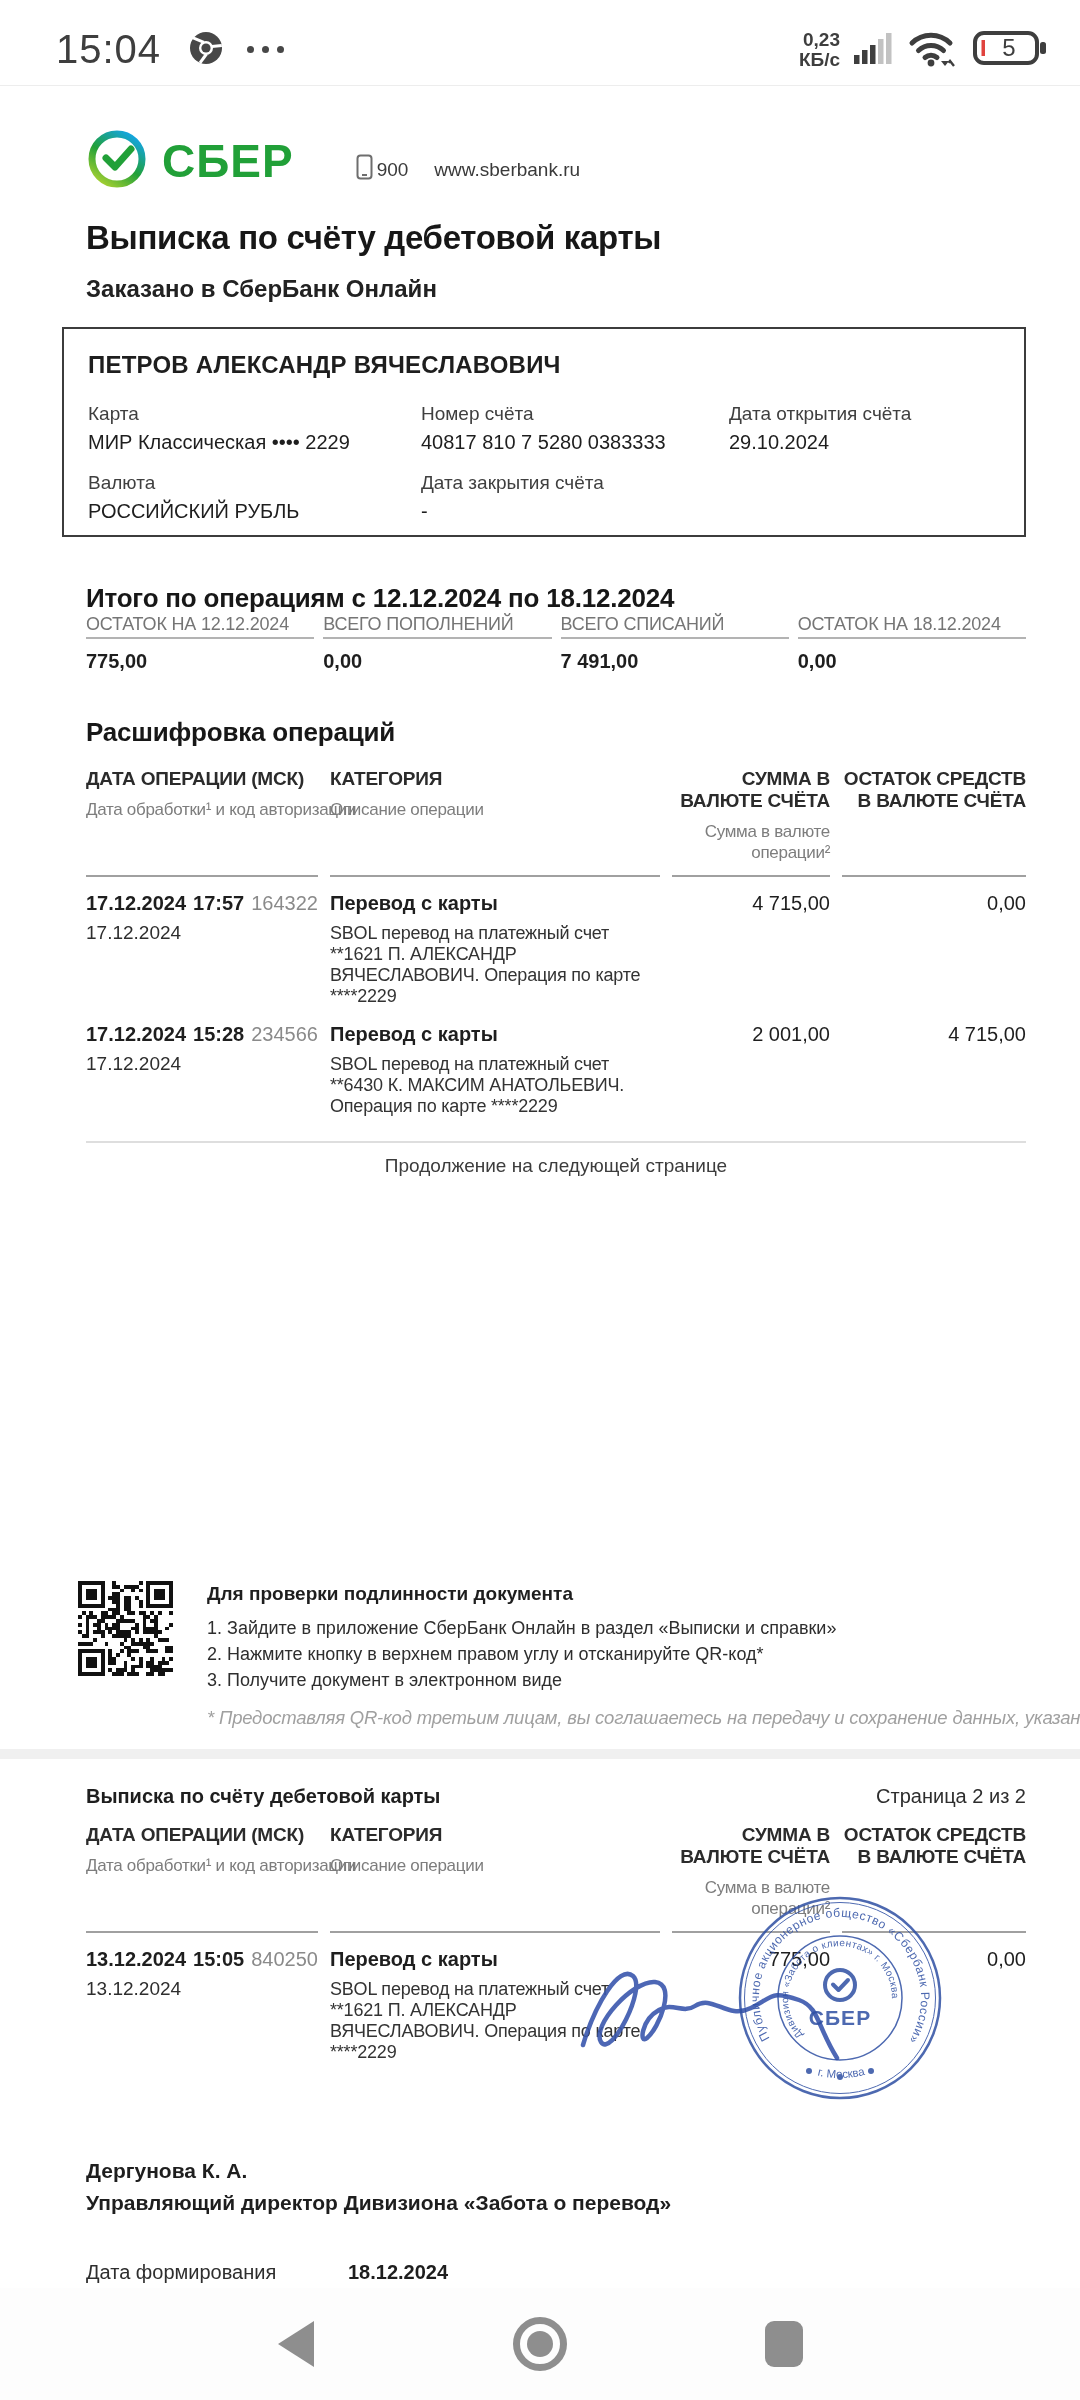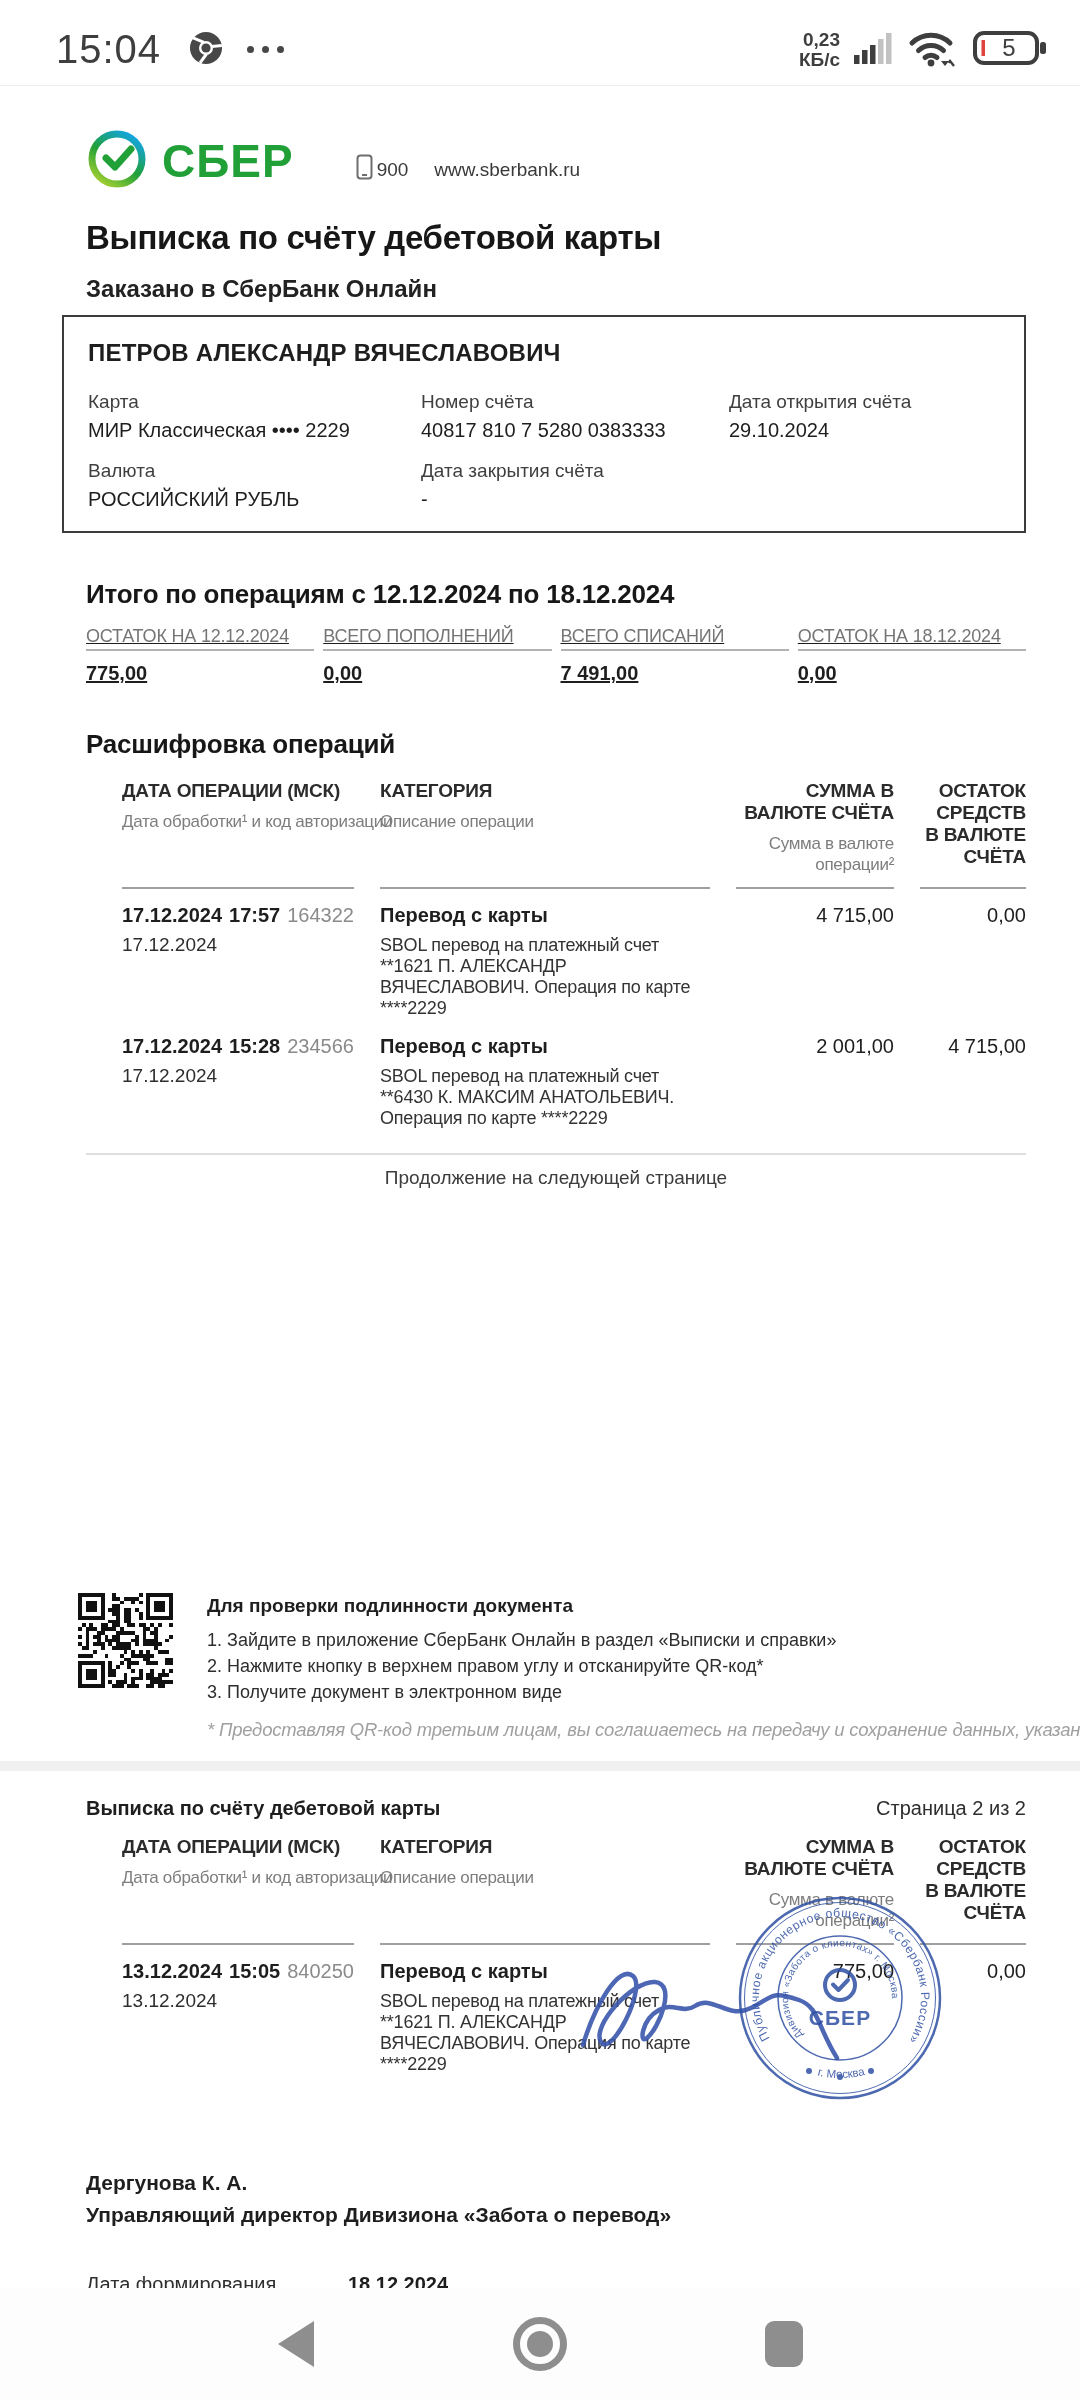--- a/index.html
+++ b/index.html
@@ -23,36 +23,36 @@
   .brand-row{display:flex;align-items:flex-start;margin-top:42px;margin-left:24px;}
   .brand-logo{display:flex;align-items:center;gap:14px;}
   .brand-word{font-size:46px;font-weight:800;color:#21A038;letter-spacing:1px;line-height:60px;}
   .contacts{margin-left:62px;padding-top:6px;font-size:19px;color:#3a3a3a;}
   .contact-line{display:flex;align-items:center;gap:4px;margin-bottom:14px;margin-top:20px;}
   .contact-line .web{margin-left:22px;}
 
   .doc-title{margin:20px 0 0 24px;font-size:33px;font-weight:700;color:#171717;letter-spacing:-0.3px;}
   .doc-subtitle{margin:18px 0 0 24px;font-size:24px;font-weight:700;color:#222;}
 
-  .account-box{margin-top:12px;border:2px solid #3c3c3c;padding:22px 24px 20px;}
+  .account-box{margin-top:24px;border:2px solid #3c3c3c;padding:22px 24px 12px;}
   .holder{font-size:24px;font-weight:700;letter-spacing:0.2px;}
   .fields{display:grid;grid-template-columns:333px 308px 1fr;row-gap:18px;margin-top:24px;}
   .f-label{font-size:19px;color:#3f3f3f;line-height:22px;}
   .f-value{font-size:20px;font-weight:400;margin-top:5px;line-height:24px;}
 
   .section-title{font-size:26px;font-weight:700;color:#171717;letter-spacing:-0.2px;}
   .summary{margin:46px 0 0 24px;}
-  .summary-grid{display:grid;grid-template-columns:repeat(4,1fr);column-gap:9px;margin-top:16px;text-decoration:underline;}
+  .summary-grid{display:grid;grid-template-columns:repeat(4,1fr);column-gap:9px;}
   .sum-label{font-size:18px;color:#757575;line-height:20px;letter-spacing:-0.2px;white-space:nowrap;}
   .sum-sep{border-bottom:2px solid #b3b3b3;margin-top:3px;}
   .sum-value{font-size:20px;font-weight:700;margin-top:11px;}
 
   .ops{margin:44px 0 0 24px;}
   .optable{margin-top:20px;}
-  .thead,.trow{display:grid;grid-template-columns:232px 330px 158px 1fr;column-gap:26px;margin-left:36px;}
+  .thead,.trow{display:grid;grid-template-columns:232px 330px 158px 1fr;column-gap:12px;}
   .th-cell{border-bottom:2px solid #a0a0a0;padding-bottom:12px;}
   .th{font-size:19px;font-weight:700;color:#2b2b2b;letter-spacing:-0.2px;line-height:22px;}
   .th-sub{font-size:17px;color:#7d7d7d;margin-top:9px;line-height:21px;letter-spacing:-0.3px;white-space:nowrap;}
   .al-r{text-align:right;}
   .al-r .th-sub{white-space:normal;}
   .trow{margin-top:15px;}
   .trow + .trow{margin-top:16px;}
   .r-line1{display:flex;justify-content:space-between;font-size:20px;font-weight:700;}
   .auth{color:#8a8a8a;font-weight:400;}
   .proc-date{font-size:19px;margin-top:7px;color:#2e2e2e;}

